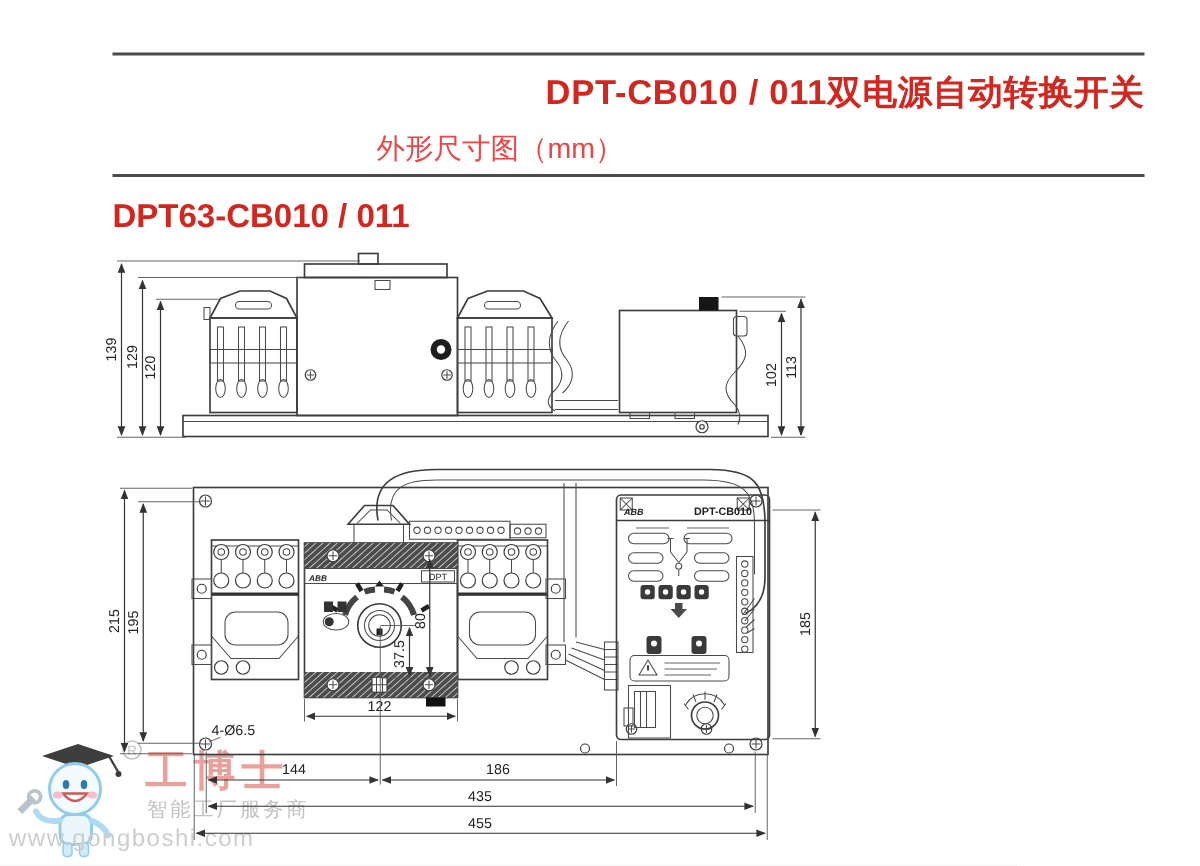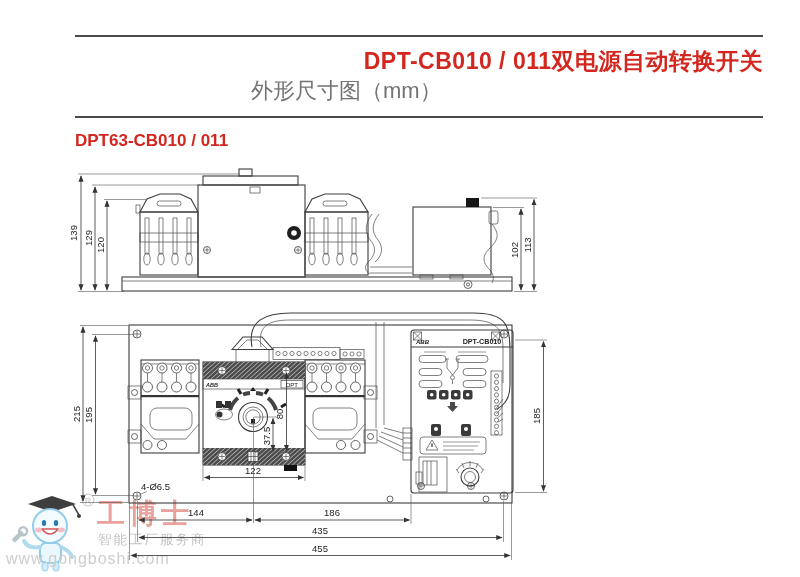--- a/index.html
+++ b/index.html
@@ -3,22 +3,22 @@
 <meta charset="utf-8">
 <style>
   html,body{margin:0;padding:0;background:#e9e9e9;}
   #page{position:relative;width:800px;height:577px;background:#ffffff;overflow:hidden;
         font-family:"Liberation Sans",sans-serif;}
   .rule{position:absolute;left:75px;width:688px;height:2px;background:#4b4b4b;}
   #rule-top{top:35px;}
   #rule-mid{top:116px;}
   #doc-title{position:absolute;top:46px;left:75px;width:688px;text-align:right;
              font-size:23px;font-weight:bold;color:#d3261f;letter-spacing:0.5px;}
-  #doc-subtitle{position:absolute;top:76px;left:251px;font-size:22px;color:#737373;}
-  #section-heading{position:absolute;top:131px;left:75px;font-size:17px;font-weight:bold;color:#d3261f;}
+  #doc-subtitle{position:absolute;top:86px;left:251px;font-size:19px;color:#ef4444;}
+  #section-heading{position:absolute;top:131px;left:75px;font-size:22px;font-weight:bold;color:#d3261f;}
   #drawing-layer{position:absolute;left:0;top:0;}
   #watermark-layer{position:absolute;left:0;top:488px;opacity:0.92;}
   svg text{font-family:"Liberation Sans",sans-serif;}
   .dimtxt{font-size:9.5px;fill:#222;}
   .ol{stroke:#3d3d3d;fill:none;stroke-width:1.1;}
   .th{stroke:#4a4a4a;fill:none;stroke-width:0.7;}
   .dim{stroke:#333;stroke-width:0.8;fill:none;}
   .ext{stroke:#555;stroke-width:0.6;fill:none;}
   .scr{stroke:#3d3d3d;fill:#fff;stroke-width:0.8;}
   .tiny{stroke:#999;stroke-width:1;fill:none;}

